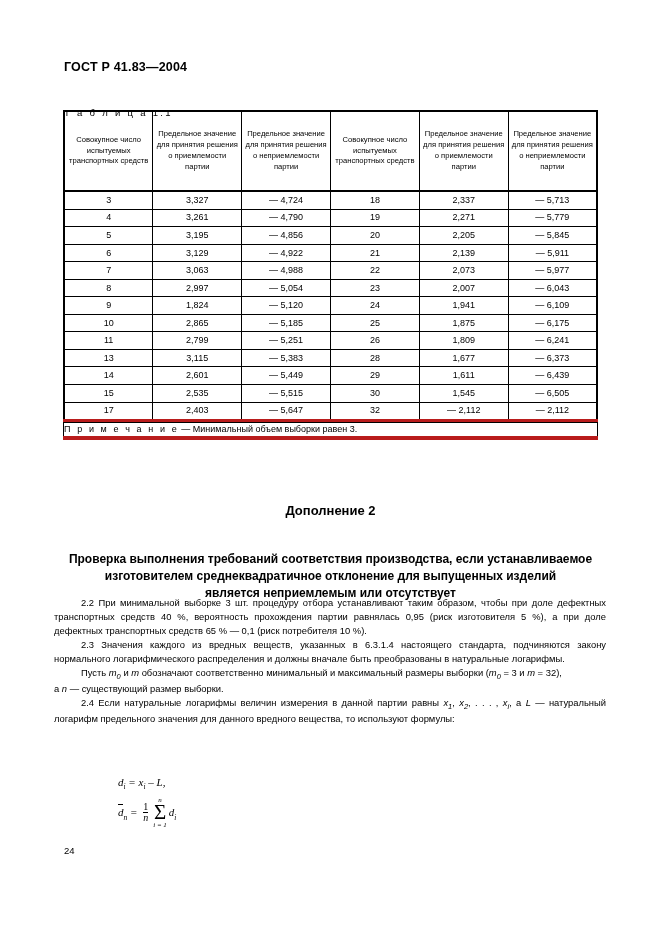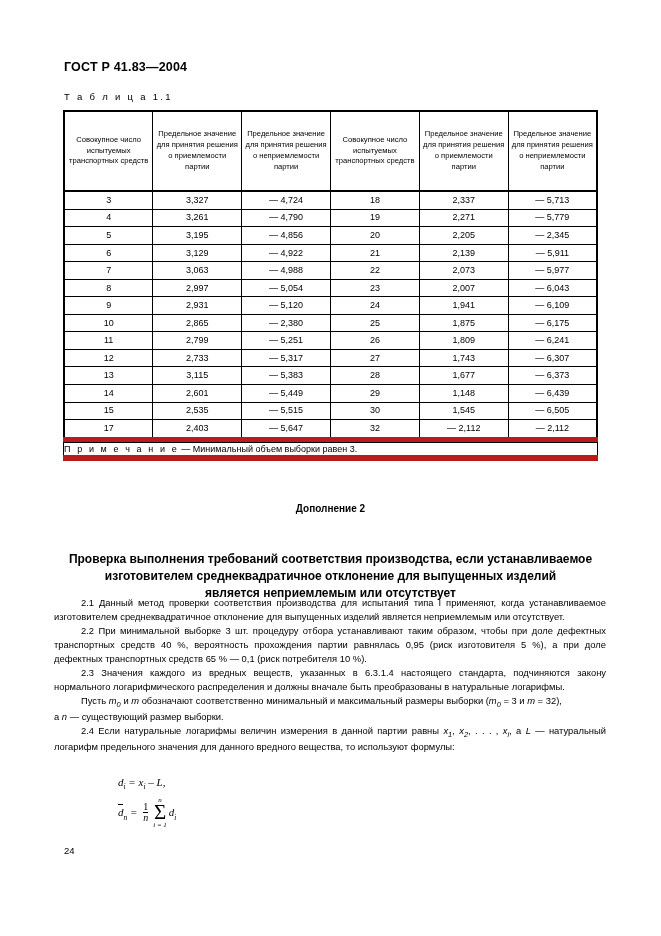--- a/index.html
+++ b/index.html
@@ -28,21 +28,21 @@
     left: 64px;
     top: 60px;
     font-size: 12.5px;
     font-weight: bold;
     letter-spacing: 0.2px;
   }
 
   .table-caption {
     position: absolute;
     left: 64px;
-    top: 91px;
+    top: 107px;
     font-size: 9.5px;
     letter-spacing: 2.3px;
     text-align: center;
   }
 
   
   .tbl-wrap {
     position: absolute;
     left: 63px;
     top: 110px;
@@ -66,39 +66,39 @@
     font-weight: normal;
     padding: 2px 3px;
   }
   table.data tbody td {
     height: 16.55px;
     font-size: 9px;
   }
   table.data .outer-l { border-left: 2px solid #000; }
   table.data .outer-r { border-right: 2px solid #000; }
   table.data thead tr th { border-top: 2px solid #000; border-bottom: 2px solid #000; }
-  table.data tbody tr:last-child td { border-bottom: 6px solid #b91c1c; }
+  table.data tbody tr:last-child td { border-bottom: 4px solid #b91c1c; }
   .note-row td {
     border: 2px solid #000;
     border-top: 0;
     text-align: left !important;
     padding: 3px 2px 4px 22px;
     font-size: 9px;
     height: auto !important;
   }
   .note-label { letter-spacing: 2.1px; }
 
   
   .supp-label {
     position: absolute;
     left: 0;
     top: 503px;
     width: 661px;
     text-align: center;
-    font-size: 10px;
+    font-size: 13px;
     font-weight: bold;
   }
   .supp-title {
     position: absolute;
     left: 63px;
     top: 551px;
     width: 535px;
     text-align: center;
     font-size: 12px;
     font-weight: bold;
@@ -218,21 +218,21 @@
             <td>19</td>
             <td>2,271</td>
             <td class="outer-r">— 5,779</td>
           </tr>
         <tr>
             <td class="outer-l">5</td>
             <td>3,195</td>
             <td>— 4,856</td>
             <td>20</td>
             <td>2,205</td>
-            <td class="outer-r">— 2,345</td>
+            <td class="outer-r">— 5,845</td>
           </tr>
         <tr>
             <td class="outer-l">6</td>
             <td>3,129</td>
             <td>— 4,922</td>
             <td>21</td>
             <td>2,139</td>
             <td class="outer-r">— 5,911</td>
           </tr>
         <tr>
@@ -246,64 +246,56 @@
         <tr>
             <td class="outer-l">8</td>
             <td>2,997</td>
             <td>— 5,054</td>
             <td>23</td>
             <td>2,007</td>
             <td class="outer-r">— 6,043</td>
           </tr>
         <tr>
             <td class="outer-l">9</td>
-            <td>2,931</td>
+            <td>1,824</td>
             <td>— 5,120</td>
             <td>24</td>
             <td>1,941</td>
             <td class="outer-r">— 6,109</td>
           </tr>
         <tr>
             <td class="outer-l">10</td>
             <td>2,865</td>
-            <td>— 2,380</td>
+            <td>— 5,185</td>
             <td>25</td>
             <td>1,875</td>
             <td class="outer-r">— 6,175</td>
           </tr>
         <tr>
             <td class="outer-l">11</td>
             <td>2,799</td>
             <td>— 5,251</td>
             <td>26</td>
             <td>1,809</td>
             <td class="outer-r">— 6,241</td>
           </tr>
         <tr>
-            <td class="outer-l">12</td>
-            <td>2,733</td>
-            <td>— 5,317</td>
-            <td>27</td>
-            <td>1,743</td>
-            <td class="outer-r">— 6,307</td>
-          </tr>
-        <tr>
             <td class="outer-l">13</td>
             <td>3,115</td>
             <td>— 5,383</td>
             <td>28</td>
             <td>1,677</td>
             <td class="outer-r">— 6,373</td>
           </tr>
         <tr>
             <td class="outer-l">14</td>
             <td>2,601</td>
             <td>— 5,449</td>
             <td>29</td>
-            <td>1,148</td>
+            <td>1,611</td>
             <td class="outer-r">— 6,439</td>
           </tr>
         <tr>
             <td class="outer-l">15</td>
             <td>2,535</td>
             <td>— 5,515</td>
             <td>30</td>
             <td>1,545</td>
             <td class="outer-r">— 6,505</td>
           </tr>
@@ -328,21 +320,20 @@
 
   <div class="supp-label">Дополнение 2</div>
 
   <div class="supp-title">
     <div>Проверка выполнения требований соответствия производства, если устанавливаемое</div>
     <div>изготовителем среднеквадратичное отклонение для выпущенных изделий</div>
     <div>является неприемлемым или отсутствует</div>
   </div>
 
   <div class="body-text">
-    <p>2.1 Данный метод проверки соответствия производства для испытания типа I применяют, когда устанавливаемое изготовителем среднеквадратичное отклонение для выпущенных изделий является неприемлемым или отсутствует.</p>
     <p>2.2 При минимальной выборке 3 шт. процедуру отбора устанавливают таким образом, чтобы при доле дефектных транспортных средств 40 %, вероятность прохождения партии равнялась 0,95 (риск изготовителя 5 %), а при доле дефектных транспортных средств 65 % — 0,1 (риск потребителя 10 %).</p>
     <p>2.3 Значения каждого из вредных веществ, указанных в 6.3.1.4 настоящего стандарта, подчиняются закону нормального логарифмического распределения и должны вначале быть преобразованы в натуральные логарифмы.</p>
     <p><span>Пусть </span><span class="it">m</span><span class="sub">0</span><span> и </span><span class="it">m</span><span> обозначают соответственно минимальный и максимальный размеры выборки (</span><span class="it">m</span><span class="sub">0</span><span> = 3 и </span><span class="it">m</span><span> = 32),</span></p>
     <p class="noindent"><span>а </span><span class="it">n</span><span> — существующий размер выборки.</span></p>
     <p><span>2.4 Если натуральные логарифмы величин измерения в данной партии равны </span><span class="it">x</span><span class="sub">1</span><span>, </span><span class="it">x</span><span class="sub">2</span><span>, . . . , </span><span class="it">x</span><span class="sub">i</span><span>, а </span><span class="it">L</span><span> — натуральный логарифм предельного значения для данного вредного вещества, то используют формулы:</span></p>
   </div>
 
   <div class="formulas">
     <div class="f1">
       <span class="it">d</span><span class="sub">i</span><span> = </span><span class="it">x</span><span class="sub">i</span><span> – </span><span class="it">L,</span>

